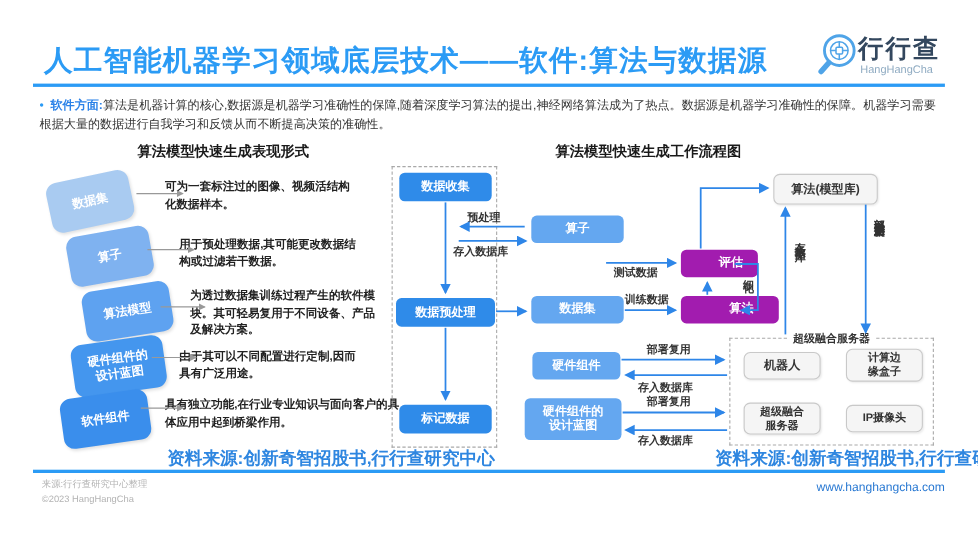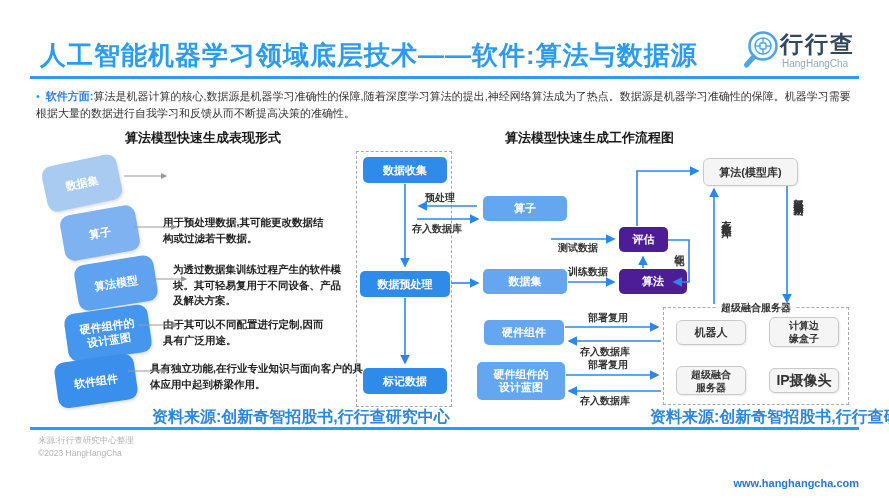--- a/index.html
+++ b/index.html
@@ -24,33 +24,33 @@
          color:#fff;font-size:11px;font-weight:600;text-align:center;line-height:14px;
          box-shadow:1px 2px 3px rgba(0,0,0,.12);}
   .desc{position:absolute;font-size:10.5px;line-height:15.5px;color:#222;font-weight:600;}
   .source{position:absolute;font-size:16px;font-weight:bold;color:#2E86E0;white-space:nowrap;}
   
   .dashed-box{position:absolute;border:1px dashed #a9a9a9;}
   .node{position:absolute;display:flex;align-items:center;justify-content:center;text-align:center;
         border-radius:5px;font-size:11px;font-weight:600;color:#fff;line-height:13px;}
   .nd{background:#2F8BE9;}
   .nm{background:#64A7F0;}
-  .nl{background:#4c1d95;}
+  .nl{background:#a21caf;padding-left:21px;}
   .nw{background:#f5f5f5;border:1px solid #c9c9c9;color:#333;border-radius:6px;
       box-shadow:1px 1px 2px rgba(0,0,0,.08);}
   .edge-label{position:absolute;font-size:10px;font-weight:600;color:#333;white-space:nowrap;}
   .edge-label-v{position:absolute;font-size:10px;font-weight:600;color:#333;
                 writing-mode:vertical-rl;letter-spacing:2px;}
   .products-label{position:absolute;left:50%;top:0;transform:translate(-50%,-50%);
                   background:#fff;padding:0 4px;font-size:10px;font-weight:600;color:#333;white-space:nowrap;}
   svg.overlay{position:absolute;left:0;top:0;pointer-events:none;}
   
   .footer-rule{position:absolute;left:30px;top:427px;width:829px;height:3px;background:#2B9BF5;}
   .foot-left{position:absolute;left:38px;top:434px;font-size:8.5px;line-height:13px;color:#b3b3b3;}
-  .website{position:absolute;right:30px;top:437px;font-size:11px;font-weight:bold;color:#2878D2;margin-top:40px;}
+  .website{position:absolute;right:30px;top:437px;font-size:11px;font-weight:normal;color:#2878D2;}
 </style>
 </head>
 <body>
 
 <div class="page">
 
   <div class="main-title">人工智能机器学习领域底层技术——软件:算法与数据源</div>
   <div class="logo">
     <svg width="125" height="48" viewBox="0 0 125 48">
       <circle cx="21" cy="19" r="13.5" fill="none" stroke="#4FA4E8" stroke-width="2.6"></circle>
@@ -82,20 +82,21 @@
   <div class="stair" style="left:76px;top:260px;width:80px;height:46px;background:#5EA2F0;transform:rotate(-9deg);">
       <span>算法模型</span>
     </div>
   <div class="stair" style="left:66px;top:309px;width:84px;height:48px;background:#4496EE;transform:rotate(-8deg);">
       <span style="width:60px;">硬件组件的设计蓝图</span>
     </div>
   <div class="stair" style="left:56px;top:358px;width:80px;height:46px;background:#3A8EEC;transform:rotate(-8deg);">
       <span>软件组件</span>
     </div>
 
+  <div class="desc" style="left:150px;top:163px;width:178px;">可为一套标注过的图像、视频活结构化数据样本。</div>
   <div class="desc" style="left:163px;top:215px;width:168px;">用于预处理数据,其可能更改数据结构或过滤若干数据。</div>
   <div class="desc" style="left:173px;top:262px;width:172px;">为透过数据集训练过程产生的软件模块。其可轻易复用于不同设备、产品及解决方案。</div>
   <div class="desc" style="left:163px;top:317px;width:168px;">由于其可以不同配置进行定制,因而具有广泛用途。</div>
   <div class="desc" style="left:150px;top:361px;width:218px;">具有独立功能,在行业专业知识与面向客户的具体应用中起到桥梁作用。</div>
 
   <div class="source" style="left:152px;top:407px;">资料来源:创新奇智招股书,行行查研究中心</div>
 
   <div class="sec-title" style="left:505px;top:129px;">算法模型快速生成工作流程图</div>
 
   <div class="dashed-box" style="left:356px;top:151px;width:94px;height:254px;"></div>
@@ -138,21 +139,21 @@
   </div>
   <div class="node nw" style="left:676px;top:320px;width:68px;height:23px;">
       <span>机器人</span>
     </div>
   <div class="node nw" style="left:769px;top:317px;width:68px;height:28px;font-size:10px;">
       <span style="width:34px;">计算边缘盒子</span>
     </div>
   <div class="node nw" style="left:676px;top:366px;width:68px;height:27px;font-size:10px;">
       <span style="width:46px;">超级融合服务器</span>
     </div>
-  <div class="node nw" style="left:769px;top:368px;width:68px;height:23px;font-size:14px;align-items:center;">
+  <div class="node nw" style="left:769px;top:368px;width:68px;height:23px;font-size:10px;align-items:center;">
       <span>IP摄像头</span>
     </div>
 
   <div class="edge-label" style="left:425px;top:191px;">预处理</div>
   <div class="edge-label" style="left:412px;top:222px;">存入数据库</div>
   <div class="edge-label" style="left:558px;top:241px;">测试数据</div>
   <div class="edge-label" style="left:568px;top:265px;">训练数据</div>
   <div class="edge-label-v" style="left:672px;top:246px;">细化</div>
   <div class="edge-label-v" style="left:719px;top:212px;">存入数据库</div>
   <div class="edge-label-v" style="left:791px;top:191px;letter-spacing:1px;">部署以供重新使用</div>

